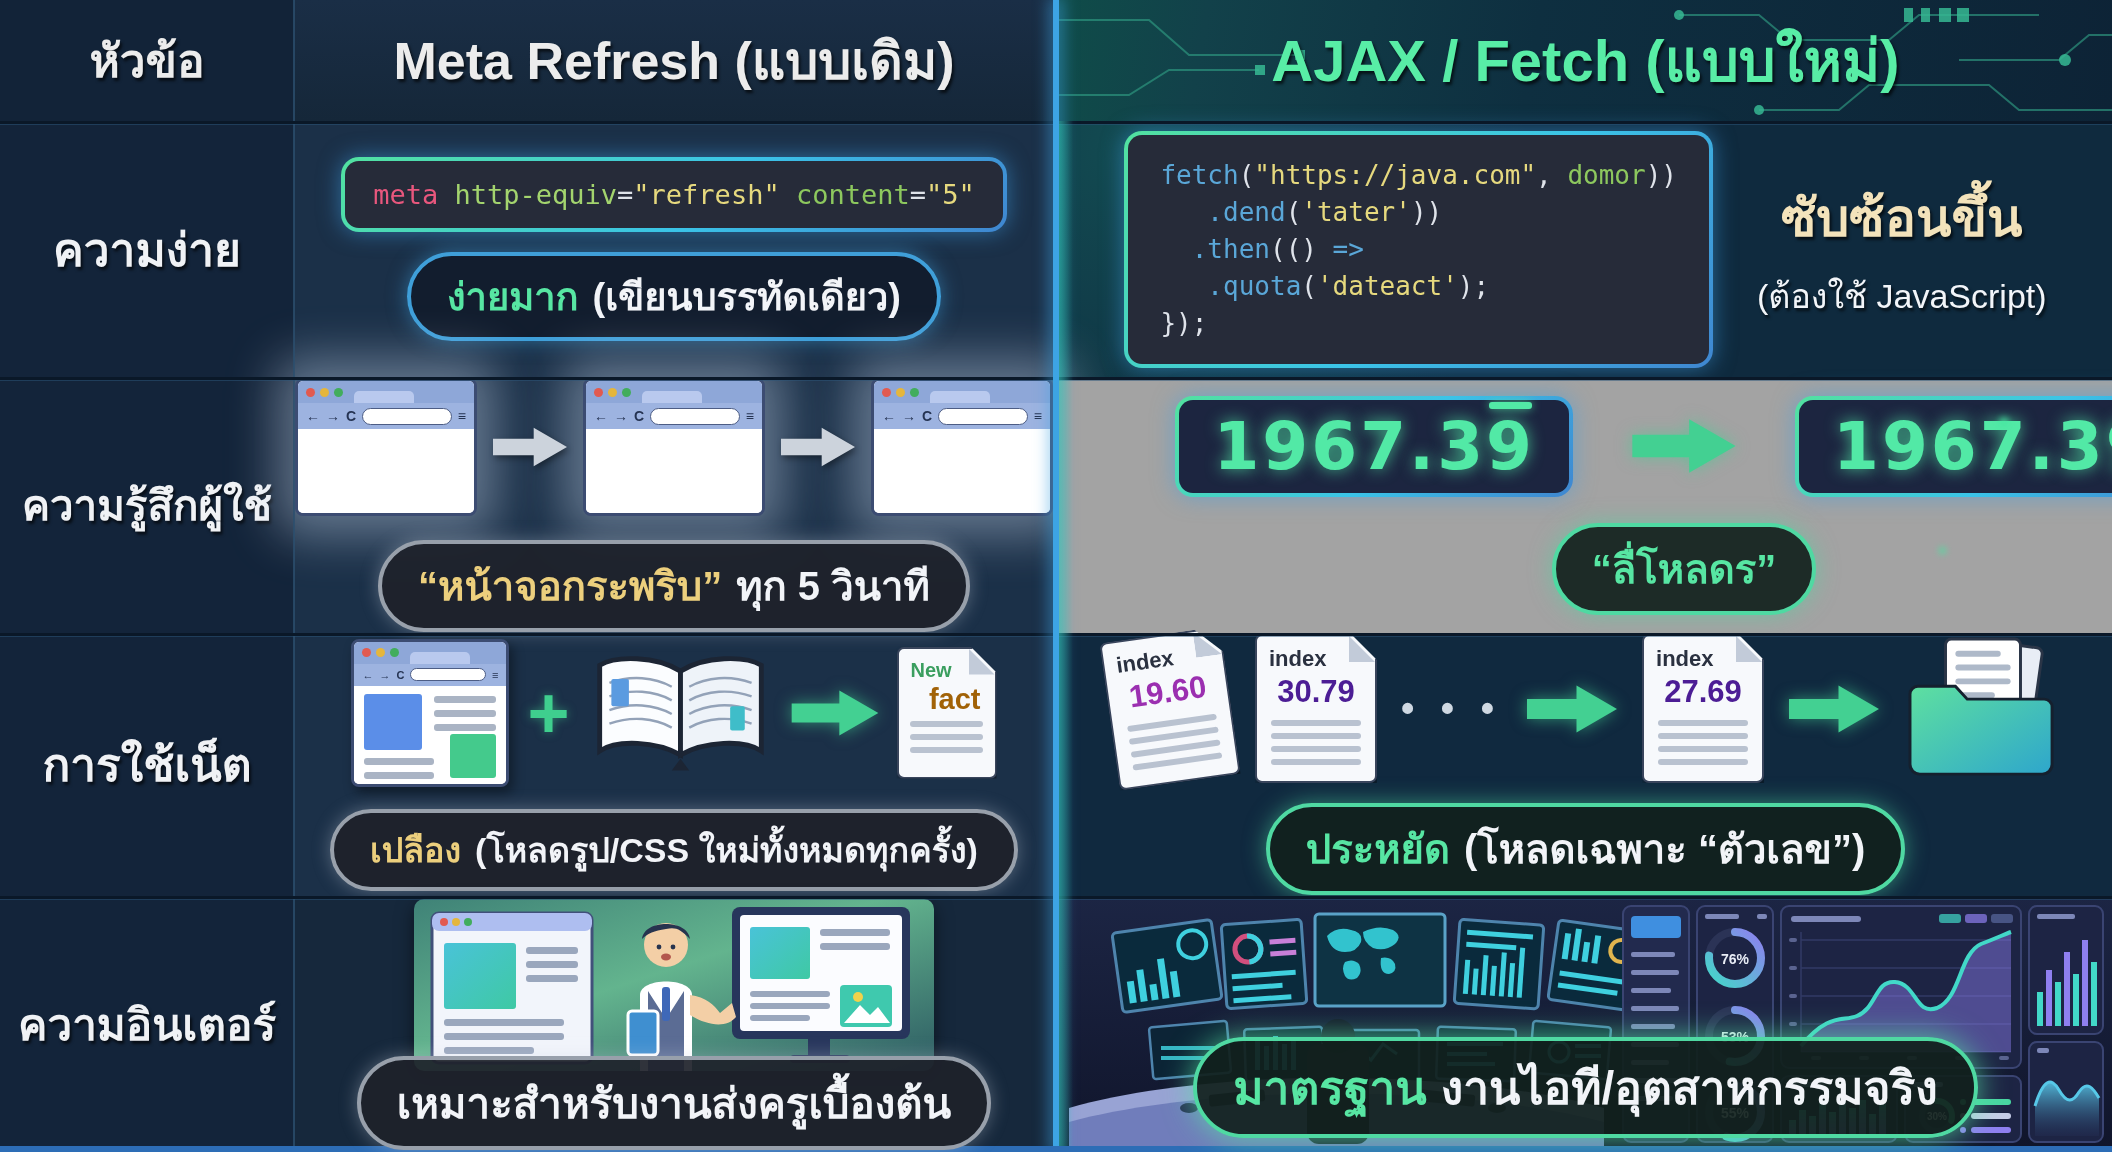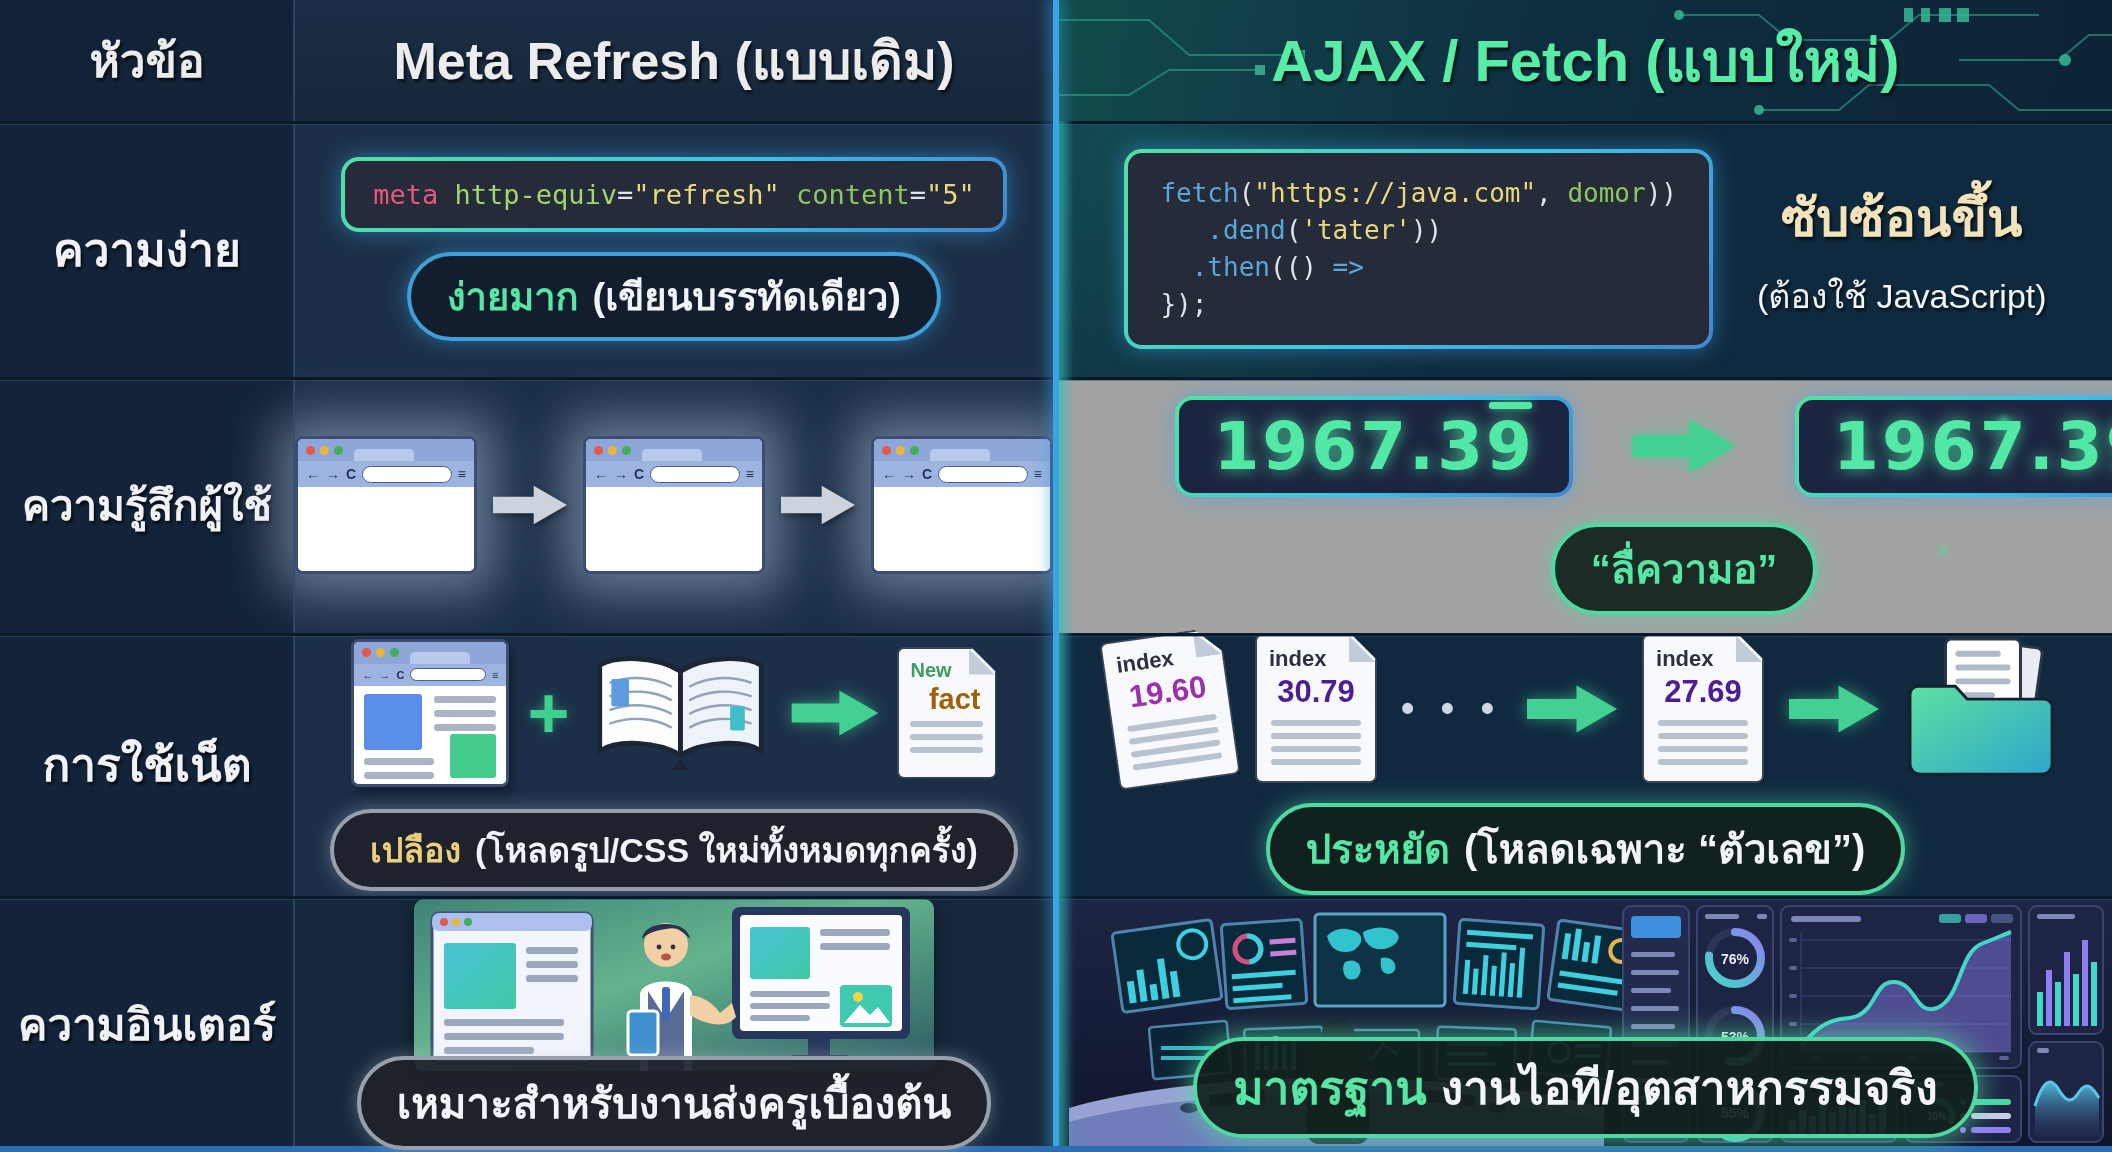--- a/index.html
+++ b/index.html
@@ -174,20 +174,21 @@
     </div>
   </div>
 
   <div class="cell" style="left:1059px;top:121px;width:1053px;height:256px;flex-direction:row;gap:44px;
        background:radial-gradient(circle at 6% 10%,rgba(30,190,150,.22),transparent 40%),#0f2a3e;">
     <div class="gradbox fetchcode">
       <div class="gradbox-inner code">
           <div class="code-line"><span class="tk-blu">fetch</span><span class="tk-wht">(</span><span class="tk-yel">"https://java.com"</span><span class="tk-wht">, </span><span class="tk-grn">domor</span><span class="tk-wht">))</span></div>
           <div class="code-line"><span class="tk-wht">   </span><span class="tk-blu">.dend</span><span class="tk-wht">(</span><span class="tk-yel">'tater'</span><span class="tk-wht">))</span></div>
           <div class="code-line"><span class="tk-wht">  </span><span class="tk-blu">.then</span><span class="tk-wht">(() </span><span class="tk-blu">=&gt;</span></div>
+          <div class="code-line"><span class="tk-wht">   </span><span class="tk-blu">.quota</span><span class="tk-wht">(</span><span class="tk-yel">'dateact'</span><span class="tk-wht">);</span></div>
           <div class="code-line"><span class="tk-wht">});</span></div>
         </div>
     </div>
     <div style="text-align:center;">
       <div class="note-title tshadow">ซับซ้อนขึ้น</div>
       <div class="note-sub tshadow">(ต้องใช้ JavaScript)</div>
     </div>
   </div>
 
   <div class="cell" style="left:294px;top:377px;width:760px;height:256px;gap:24px;">
@@ -244,20 +245,24 @@
         <div class="win-nav">
             <span>←</span>
             <span>→</span>
             <span>C</span>
             <span class="addr"></span>
             <span>≡</span>
           </div>
         <div class="win-body"></div>
       </div>
     </div>
+    <div class="pill pill-gray f40">
+      <span class="hl-yellow">“หน้าจอกระพริบ”</span>
+      <span>ทุก 5 วินาที</span>
+    </div>
   </div>
 
   <div class="cell" style="left:1059px;top:377px;width:1250px;height:256px;gap:26px;background:#a3a3a3;">
     <div class="glowdot" style="left:940px;top:40px;width:10px;height:10px;"></div>
     <div class="glowdot" style="left:880px;top:170px;width:7px;height:7px;"></div>
     <div style="display:flex;align-items:center;gap:46px;">
       <div class="gradbox">
         <div class="gradbox-inner valbox-inner">
           <span class="valnum">1967.3</span><span class="valnum ovl">9</span>
         </div>
@@ -267,21 +272,21 @@
             <path d="M0 19 H55 V4 L100 30 L55 56 V41 H0 Z" fill="#43d092"></path>
           </svg>
       </div>
       <div class="gradbox">
         <div class="gradbox-inner valbox-inner">
           <span class="valnum">1967.39</span>
         </div>
       </div>
     </div>
     <div class="pill pill-green f40">
-      <span class="hl-green">“ลื่ความอ”</span>
+      <span class="hl-green">“ลื่โหลดร”</span>
     </div>
   </div>
 
   <div class="cell" style="left:294px;top:633px;width:760px;height:263px;gap:22px;">
     <div style="display:flex;align-items:center;gap:18px;">
       <div class="miniwin">
         <div class="win-titlebar">
             <span class="win-dot dot-red"></span>
             <span class="win-dot dot-yellow"></span>
             <span class="win-dot dot-green"></span>

